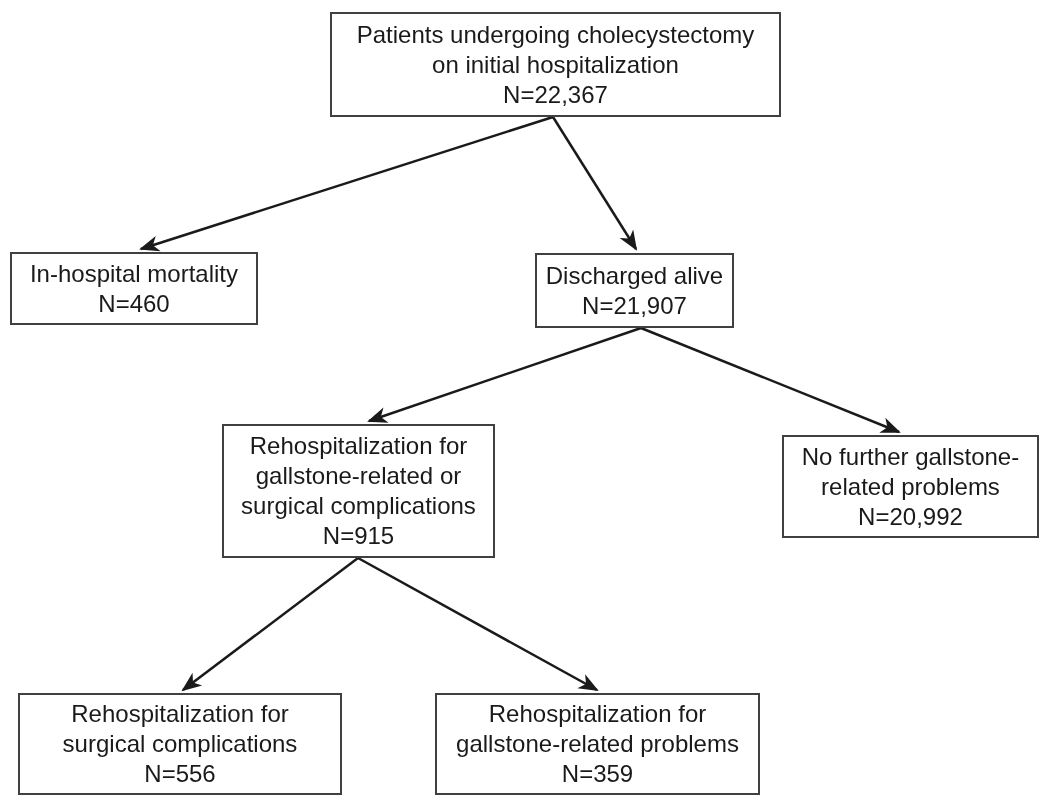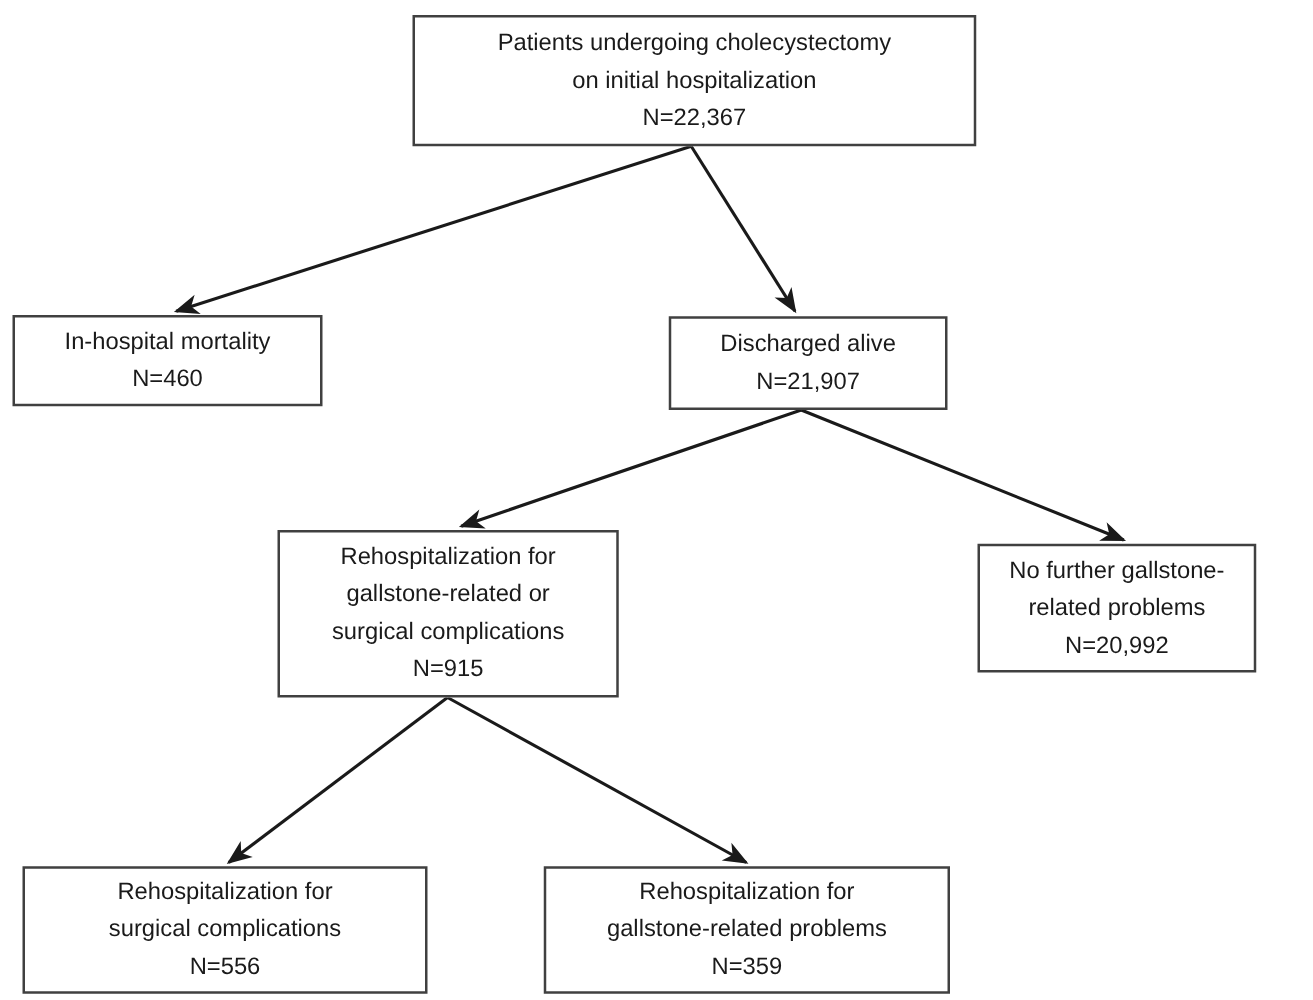--- a/index.html
+++ b/index.html
@@ -27,31 +27,31 @@
     box-sizing: border-box;
     border: 2px solid #404040;
     background: #ffffff;
     display: flex;
     align-items: center;
     justify-content: center;
     text-align: center;
   }
   .node-label {
     white-space: pre-line;
-    font-size: 19px;
+    font-size: 24px;
     line-height: 30px;
     color: #1a1a1a;
     padding: 0 4px;
   }
   
   #node-initial          { left: 330px; top: 12px;  width: 451px; height: 105px; }
   #node-mortality        { left: 10px;  top: 252px; width: 248px; height: 73px; justify-content: center;  }
-  #node-discharged       { left: 535px; top: 253px; width: 223px; height: 75px;  }
+  #node-discharged       { left: 535px; top: 253px; width: 199px; height: 75px;  }
   #node-rehosp-any       { left: 222px; top: 424px; width: 273px; height: 134px; }
-  #node-no-further       { left: 782px; top: 435px; width: 223px; height: 103px; }
+  #node-no-further       { left: 782px; top: 435px; width: 257px; height: 103px; }
   #node-rehosp-surgical  { left: 18px;  top: 693px; width: 324px; height: 102px; }
   #node-rehosp-gallstone { left: 435px; top: 693px; width: 325px; height: 102px; }
   .edge {
     stroke: #1a1a1a;
     stroke-width: 2.5;
     fill: none;
   }
 </style>
 </head>
 <body>

